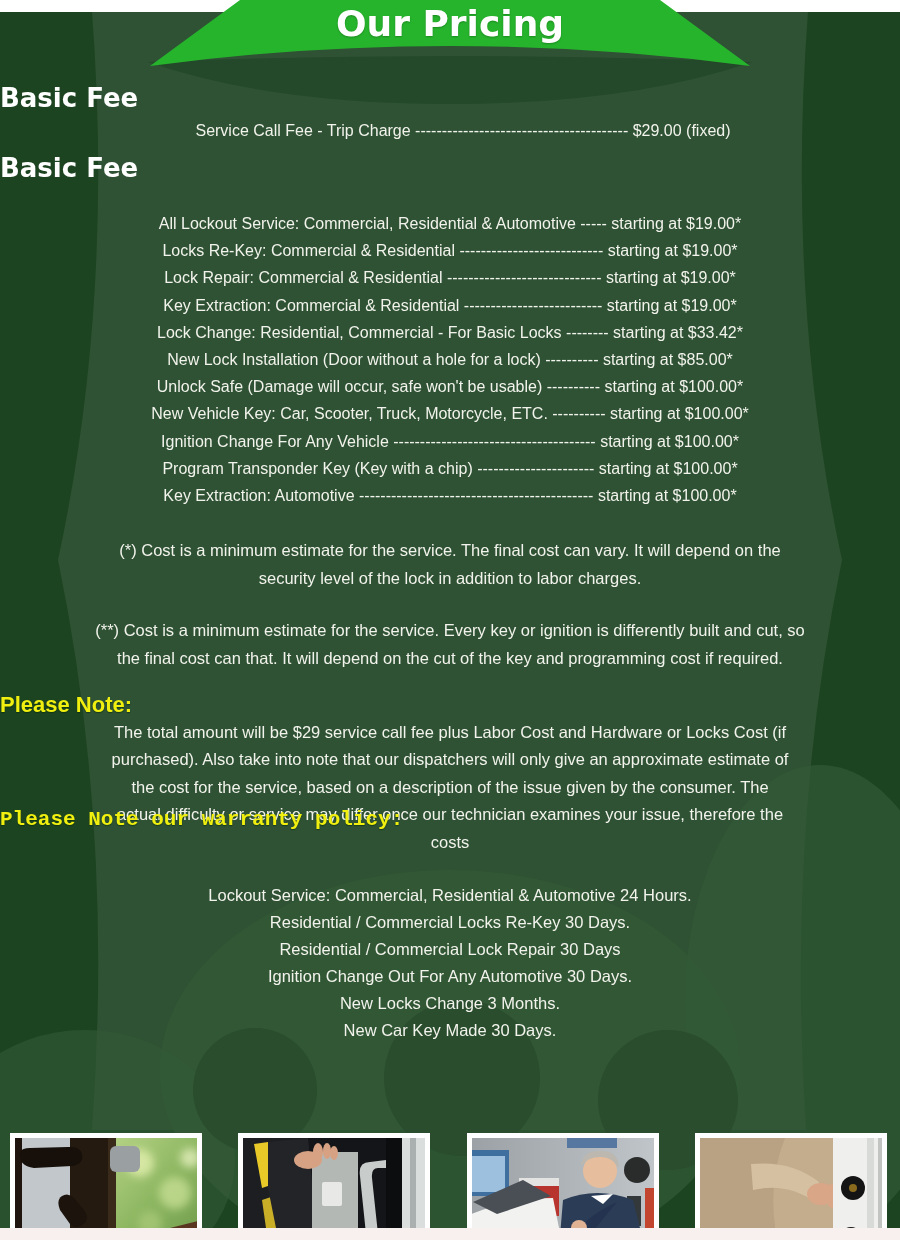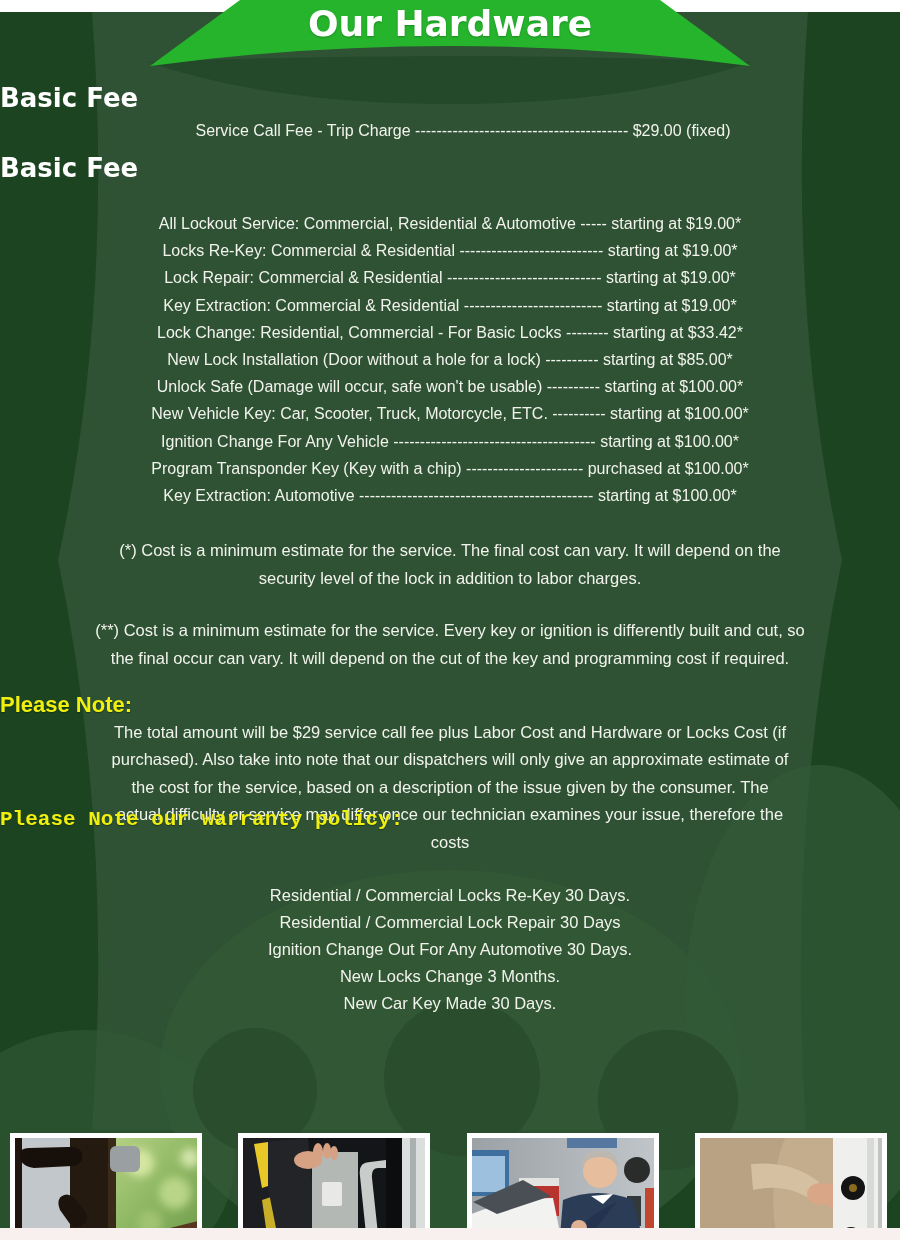--- a/index.html
+++ b/index.html
@@ -63,48 +63,49 @@
   <circle cx="462" cy="1078" r="78" fill="#294d2d"></circle>
   <circle cx="668" cy="1100" r="70" fill="#294d2d"></circle>
 
   <path d="M 148,62 Q 450,50 752,62 Q 630,104 450,104 Q 270,104 148,62 Z" fill="#24482a"></path>
 
   <path d="M 150,66 L 240,0 L 660,0 L 750,66 Q 600,46 450,46 Q 300,46 150,66 Z" fill="#27b42d"></path>
 </svg>
 
 <div class="strip-bottom"></div>
 
-<div class="page-title">Our Hardware</div>
+<div class="page-title">Our Pricing</div>
 
 <div class="h-white" style="top:84px;">Basic Fee</div>
 <div class="txt" style="top:117px;left:0;width:900px;white-space:nowrap;margin-left:13px;">Service Call Fee - Trip Charge ---------------------------------------- $29.00 (fixed)</div>
 
 <div class="h-white" style="top:154px;">Basic Fee</div>
 <div class="txt list" style="top:210px;">
   <div>All Lockout Service: Commercial, Residential &amp; Automotive ----- starting at $19.00*</div>
   <div>Locks Re-Key: Commercial &amp; Residential --------------------------- starting at $19.00*</div>
   <div>Lock Repair: Commercial &amp; Residential ----------------------------- starting at $19.00*</div>
   <div>Key Extraction: Commercial &amp; Residential -------------------------- starting at $19.00*</div>
   <div>Lock Change: Residential, Commercial - For Basic Locks -------- starting at $33.42*</div>
   <div>New Lock Installation (Door without a hole for a lock) ---------- starting at $85.00*</div>
   <div>Unlock Safe (Damage will occur, safe won't be usable) ---------- starting at $100.00*</div>
   <div>New Vehicle Key: Car, Scooter, Truck, Motorcycle, ETC. ---------- starting at $100.00*</div>
   <div>Ignition Change For Any Vehicle -------------------------------------- starting at $100.00*</div>
-  <div>Program Transponder Key (Key with a chip) ---------------------- purchased at $100.00*</div>
+  <div>Program Transponder Key (Key with a chip) ---------------------- starting at $100.00*</div>
   <div>Key Extraction: Automotive -------------------------------------------- starting at $100.00*</div>
 </div>
 
 <div class="txt disc" style="top:537px;left:117px;width:666px;">(*) Cost is a minimum estimate for the service. The final cost can vary. It will depend on the security level of the lock in addition to labor charges.</div>
-<div class="txt disc" style="top:617px;left:92px;width:716px;">(**) Cost is a minimum estimate for the service. Every key or ignition is differently built and cut, so the final occur can vary. It will depend on the cut of the key and programming cost if required.</div>
+<div class="txt disc" style="top:617px;left:92px;width:716px;">(**) Cost is a minimum estimate for the service. Every key or ignition is differently built and cut, so the final cost can that. It will depend on the cut of the key and programming cost if required.</div>
 
 <div class="h-yellow" style="top:691px;">Please Note:</div>
 <div class="txt disc" style="top:719px;left:110px;width:680px;line-height:27.4px;">The total amount will be $29 service call fee plus Labor Cost and Hardware or Locks Cost (if purchased). Also take into note that our dispatchers will only give an approximate estimate of the cost for the service, based on a description of the issue given by the consumer. The actual difficulty or service may differ once our technician examines your issue, therefore the costs</div>
 
 <div class="h-yellow" style="top:806px;font-size:21px;font-family:Liberation Mono, monospace;">Please Note our warranty policy:</div>
 <div class="txt" style="top:882px;left:0;width:900px;font-size:16.5px;">
+  <div>Lockout Service: Commercial, Residential &amp; Automotive 24 Hours.</div>
   <div>Residential / Commercial Locks Re-Key 30 Days.</div>
   <div>Residential / Commercial Lock Repair 30 Days</div>
   <div>Ignition Change Out For Any Automotive 30 Days.</div>
   <div>New Locks Change 3 Months.</div>
   <div>New Car Key Made 30 Days.</div>
 </div>
 
 <div class="photo" style="left:10px;">
   <svg viewBox="0 0 192 110" preserveAspectRatio="xMidYMin slice" xmlns="http://www.w3.org/2000/svg">
     <defs>

